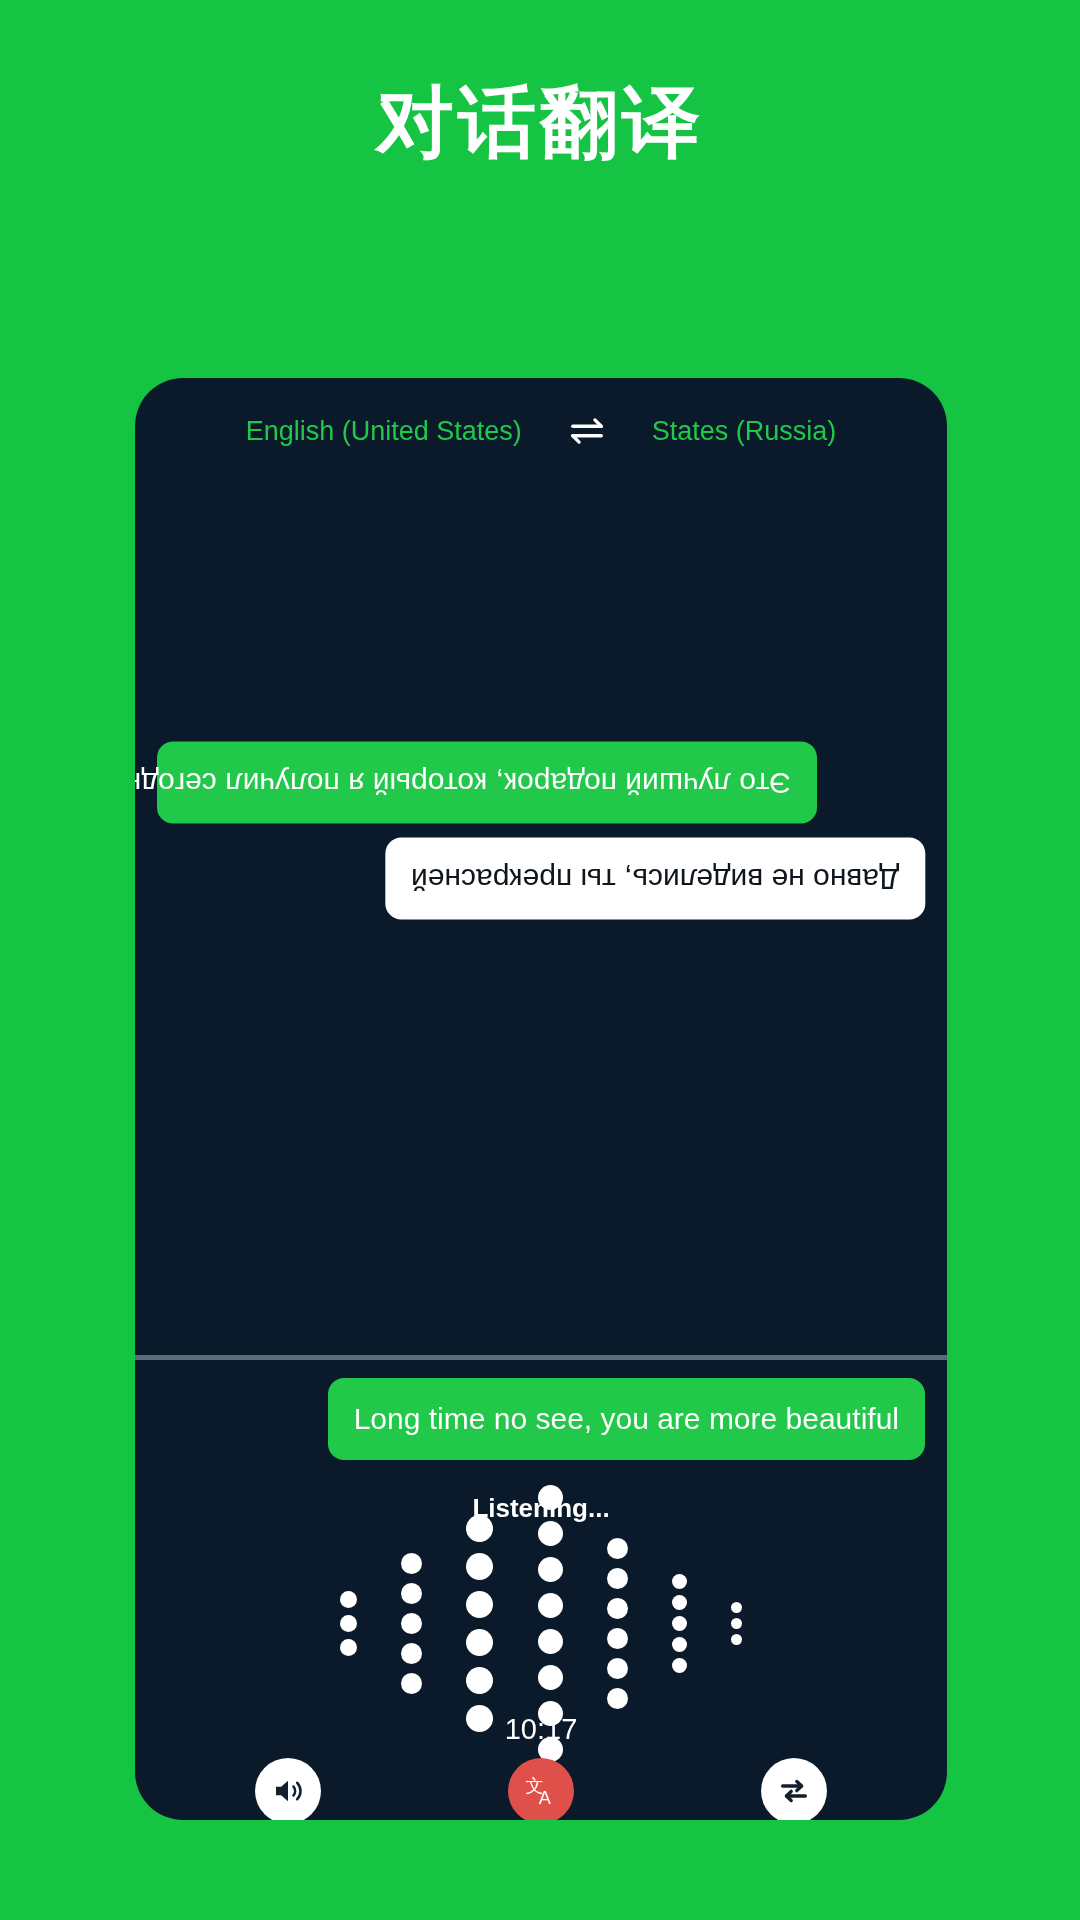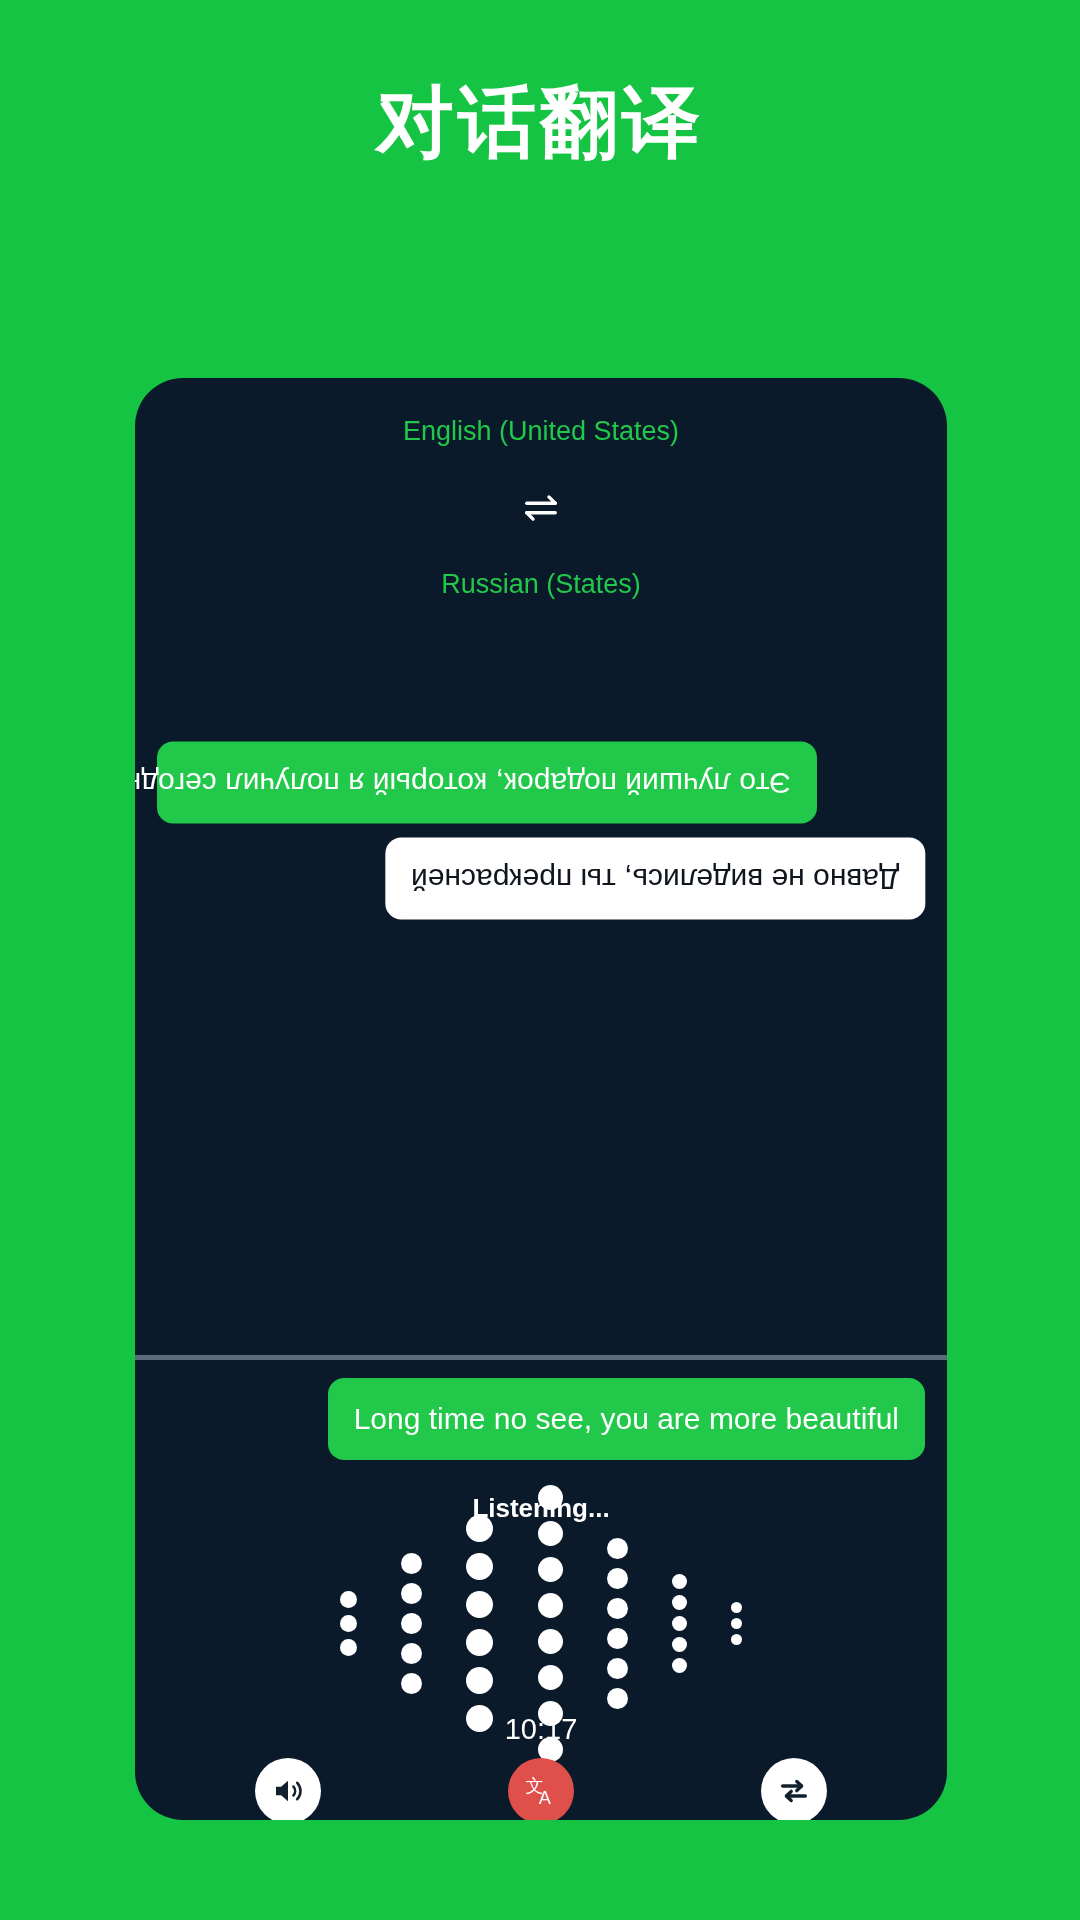--- a/index.html
+++ b/index.html
@@ -25,23 +25,22 @@
     position:absolute; left:135px; top:378px;
     width:812px; height:1442px;
     background:#0b1a2b;
     border-radius:48px;
     overflow:hidden;
   }
 
   
   .lang-bar {
     position:absolute; top:38px; left:0; width:812px;
-    display:flex; align-items:center; justify-content:center;
+    display:flex; align-items:flex-start; justify-content:center;
     gap:46px;
-    flex-direction:column;
   }
   .lang-chip {
     color:#21c84a; font-size:27px; font-weight:400; white-space:nowrap;
   }
   .swap-icon { width:38px; height:30px; display:block; }
 
   
   .panel-top {
     position:absolute; left:0; top:96px; width:812px; height:880px;
   }
@@ -131,21 +130,21 @@
     <div class="lang-bar">
       <span class="lang-chip">English (United States)</span>
       <span>
         <svg class="swap-icon" viewBox="0 0 24 18" fill="none" stroke="#ffffff" stroke-width="2.1" stroke-linecap="round" stroke-linejoin="round">
           <path d="M3 6 H21"></path>
           <path d="M17 2 L21 6"></path>
           <path d="M21 12 H3"></path>
           <path d="M7 16 L3 12"></path>
         </svg>
       </span>
-      <span class="lang-chip">Russian (States)</span>
+      <span class="lang-chip">States (Russia)</span>
     </div>
 
     <div class="panel-top">
       <div class="bubble-row left row-ru-1">
         <div class="bubble green flip">Это лучший подарок, который я получил сегодня</div>
       </div>
       <div class="bubble-row right row-ru-2">
         <div class="bubble white flip">Давно не виделись, ты прекрасней</div>
       </div>
     </div>

